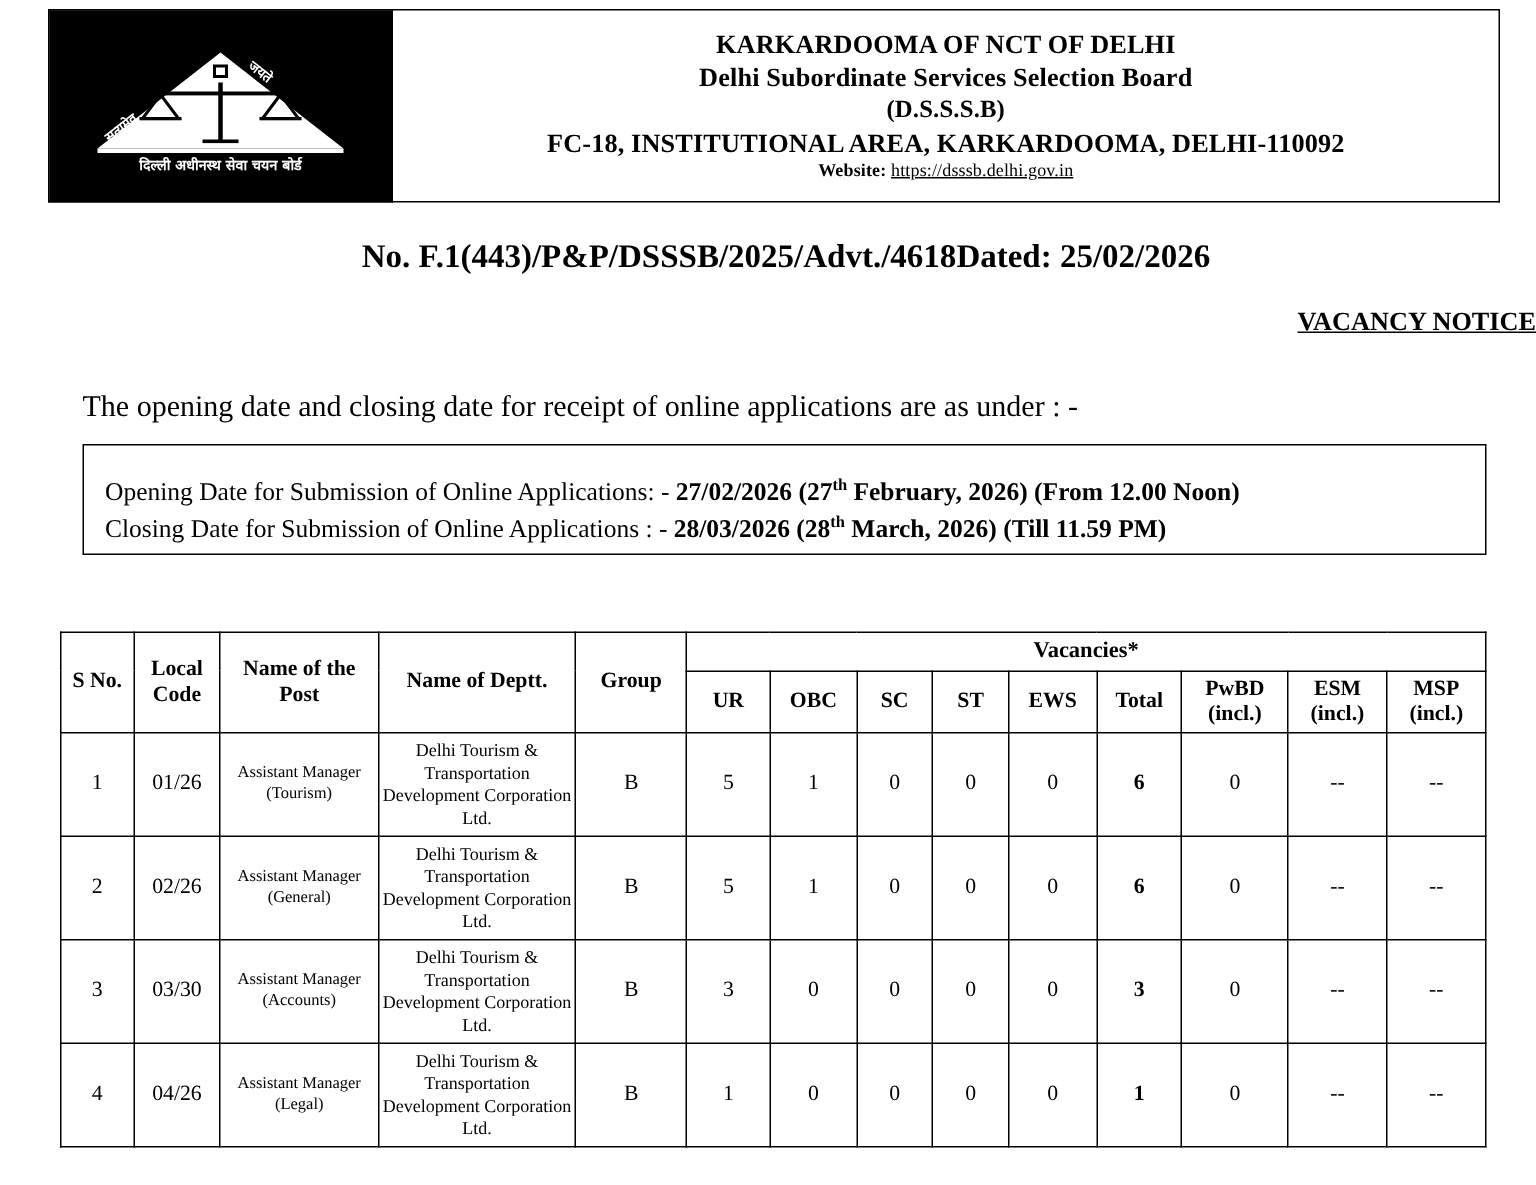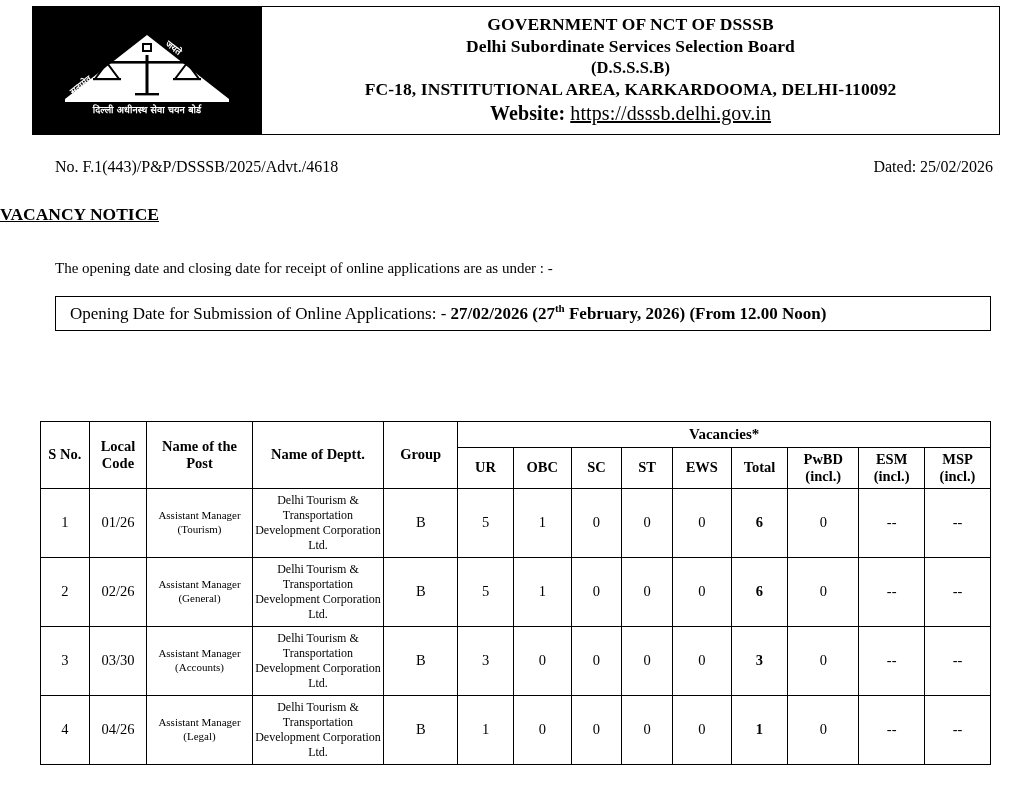--- a/index.html
+++ b/index.html
@@ -65,69 +65,70 @@
   }
   .hline {
     font-weight: bold;
     line-height: 1.28;
     letter-spacing: 0.1px;
   }
   .hline-1 { font-size: 17.5px; }
   .hline-2 { font-size: 17.5px; }
   .hline-3 { font-size: 16.5px; }
   .hline-4 { font-size: 17.5px; }
-  .hline-5 { font-size: 20px; }
+  .hline-5 { font-size: 12px; }
   .website-url {
     font-weight: normal;
     text-decoration: underline;
   }
 
   
   .ref-row {
     position: absolute;
     left: 55px;
     top: 158px;
     width: 938px;
     display: flex;
-    justify-content: space-between;
-    font-size: 16px;
+    justify-content: center;
+    font-size: 22px;
+    font-weight: bold;
   }
 
   
   .notice-titles {
     position: absolute;
     left: 0;
     top: 203px;
     width: 1024px;
-    text-align: left;
+    text-align: right;
   }
   .notice-title {
     font-size: 17.5px;
     font-weight: bold;
     text-decoration: underline;
     line-height: 1.32;
   }
 
   
   .intro-line {
     position: absolute;
     left: 55px;
     top: 260px;
-    font-size: 15px;
+    font-size: 20px;
   }
 
   
   .dates-box {
     position: absolute;
     left: 55px;
     top: 296px;
     width: 936px;
     border: 1.6px solid #000;
     box-sizing: border-box;
-    padding: 4px 0 4px 0;
+    padding: 19px 0 4px 0;
   }
   .date-line {
     font-size: 17px;
     padding-left: 14px;
     line-height: 1.45;
     white-space: nowrap;
   }
   .date-line b { font-weight: bold; }
   .date-line sup { font-size: 11px; vertical-align: super; }
 
@@ -232,21 +233,21 @@
               <rect x="126" y="57" width="28" height="2.2" fill="#000000"></rect>
 
               <rect x="88" y="72" width="24" height="2.4" fill="#000000"></rect>
 
               <text x="100" y="92" fill="#ffffff" font-family="DejaVu Sans, sans-serif" font-size="9.5" font-weight="bold" text-anchor="middle">दिल्ली अधीनस्थ सेवा चयन बोर्ड</text>
             </svg>
           </div>
         </div>
       </td>
       <td class="header-text-cell">
-        <div class="hline hline-1">GOVERNMENT OF NCT OF DSSSB</div>
+        <div class="hline hline-1">KARKARDOOMA OF NCT OF DELHI</div>
         <div class="hline hline-2">Delhi Subordinate Services Selection Board</div>
         <div class="hline hline-3">(D.S.S.S.B)</div>
         <div class="hline hline-4">FC-18, INSTITUTIONAL AREA, KARKARDOOMA, DELHI-110092</div>
         <div class="hline hline-5">
           <span>Website:</span>
           <span class="website-url">https://dsssb.delhi.gov.in</span>
         </div>
       </td>
     </tr>
   </tbody>
@@ -259,20 +260,23 @@
 
   <div class="notice-titles">
     <div class="notice-title">VACANCY NOTICE</div>
   </div>
 
   <div class="intro-line">The opening date and closing date for receipt of online applications are as under : -</div>
 
   <div class="dates-box">
     <div class="date-line">
       <span>Opening Date for Submission of Online Applications: - </span><b><span>27/02/2026</span> <span>(27</span><sup>th</sup><span> February, 2026) (From 12.00 Noon)</span></b>
+    </div>
+    <div class="date-line">
+      <span>Closing Date for Submission of Online Applications : - </span><b><span>28/03/2026</span> <span>(28</span><sup>th</sup><span> March, 2026) (Till 11.59 PM)</span></b>
     </div>
   </div>
 
 
   <table class="vac-table">
     <colgroup>
       <col class="c-sno">
         <col class="c-code">
         <col class="c-post">
         <col class="c-dept">

